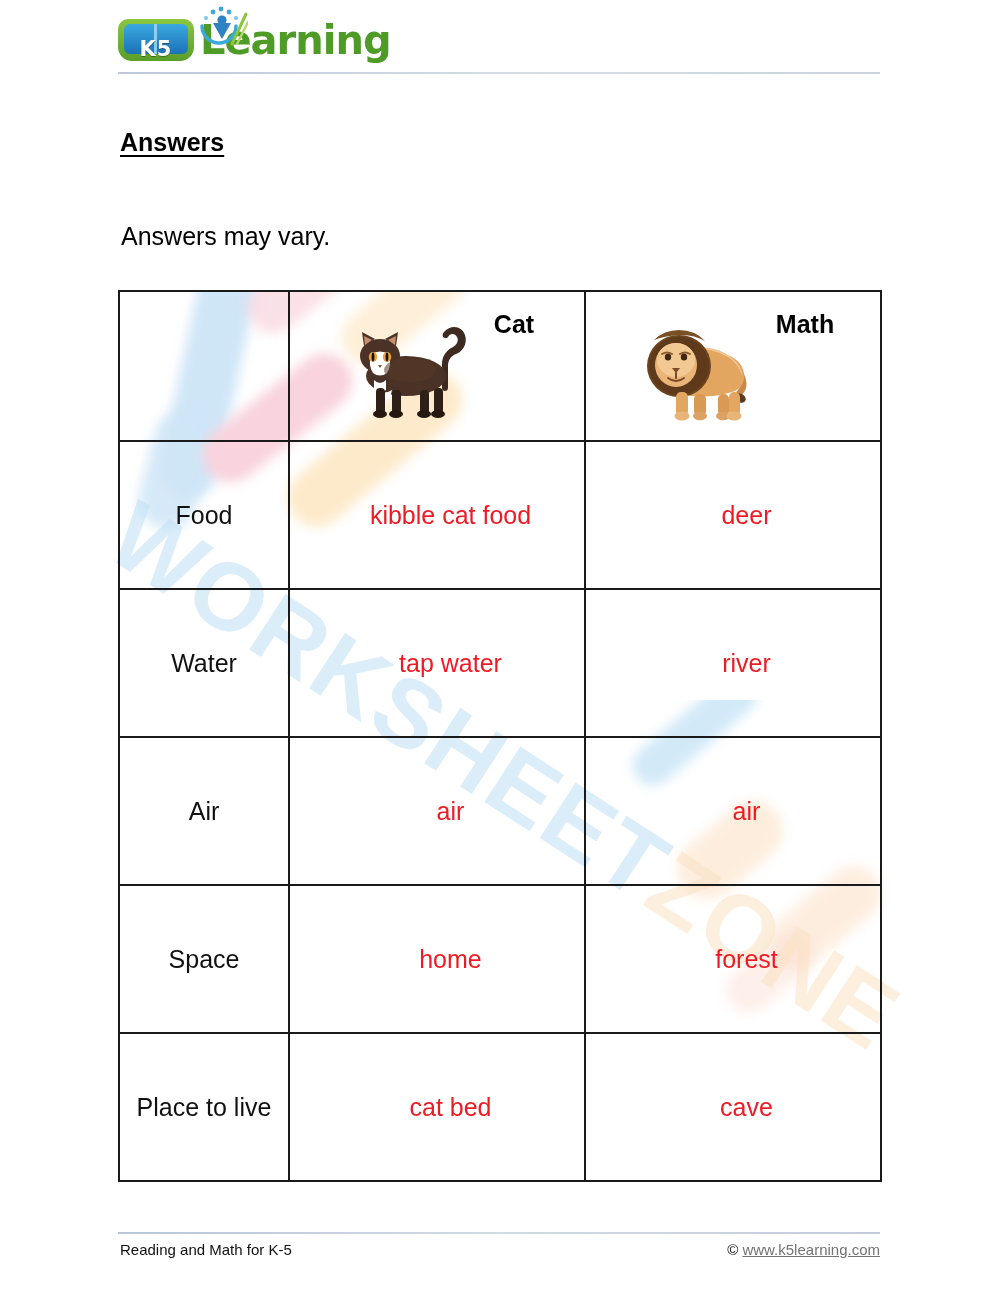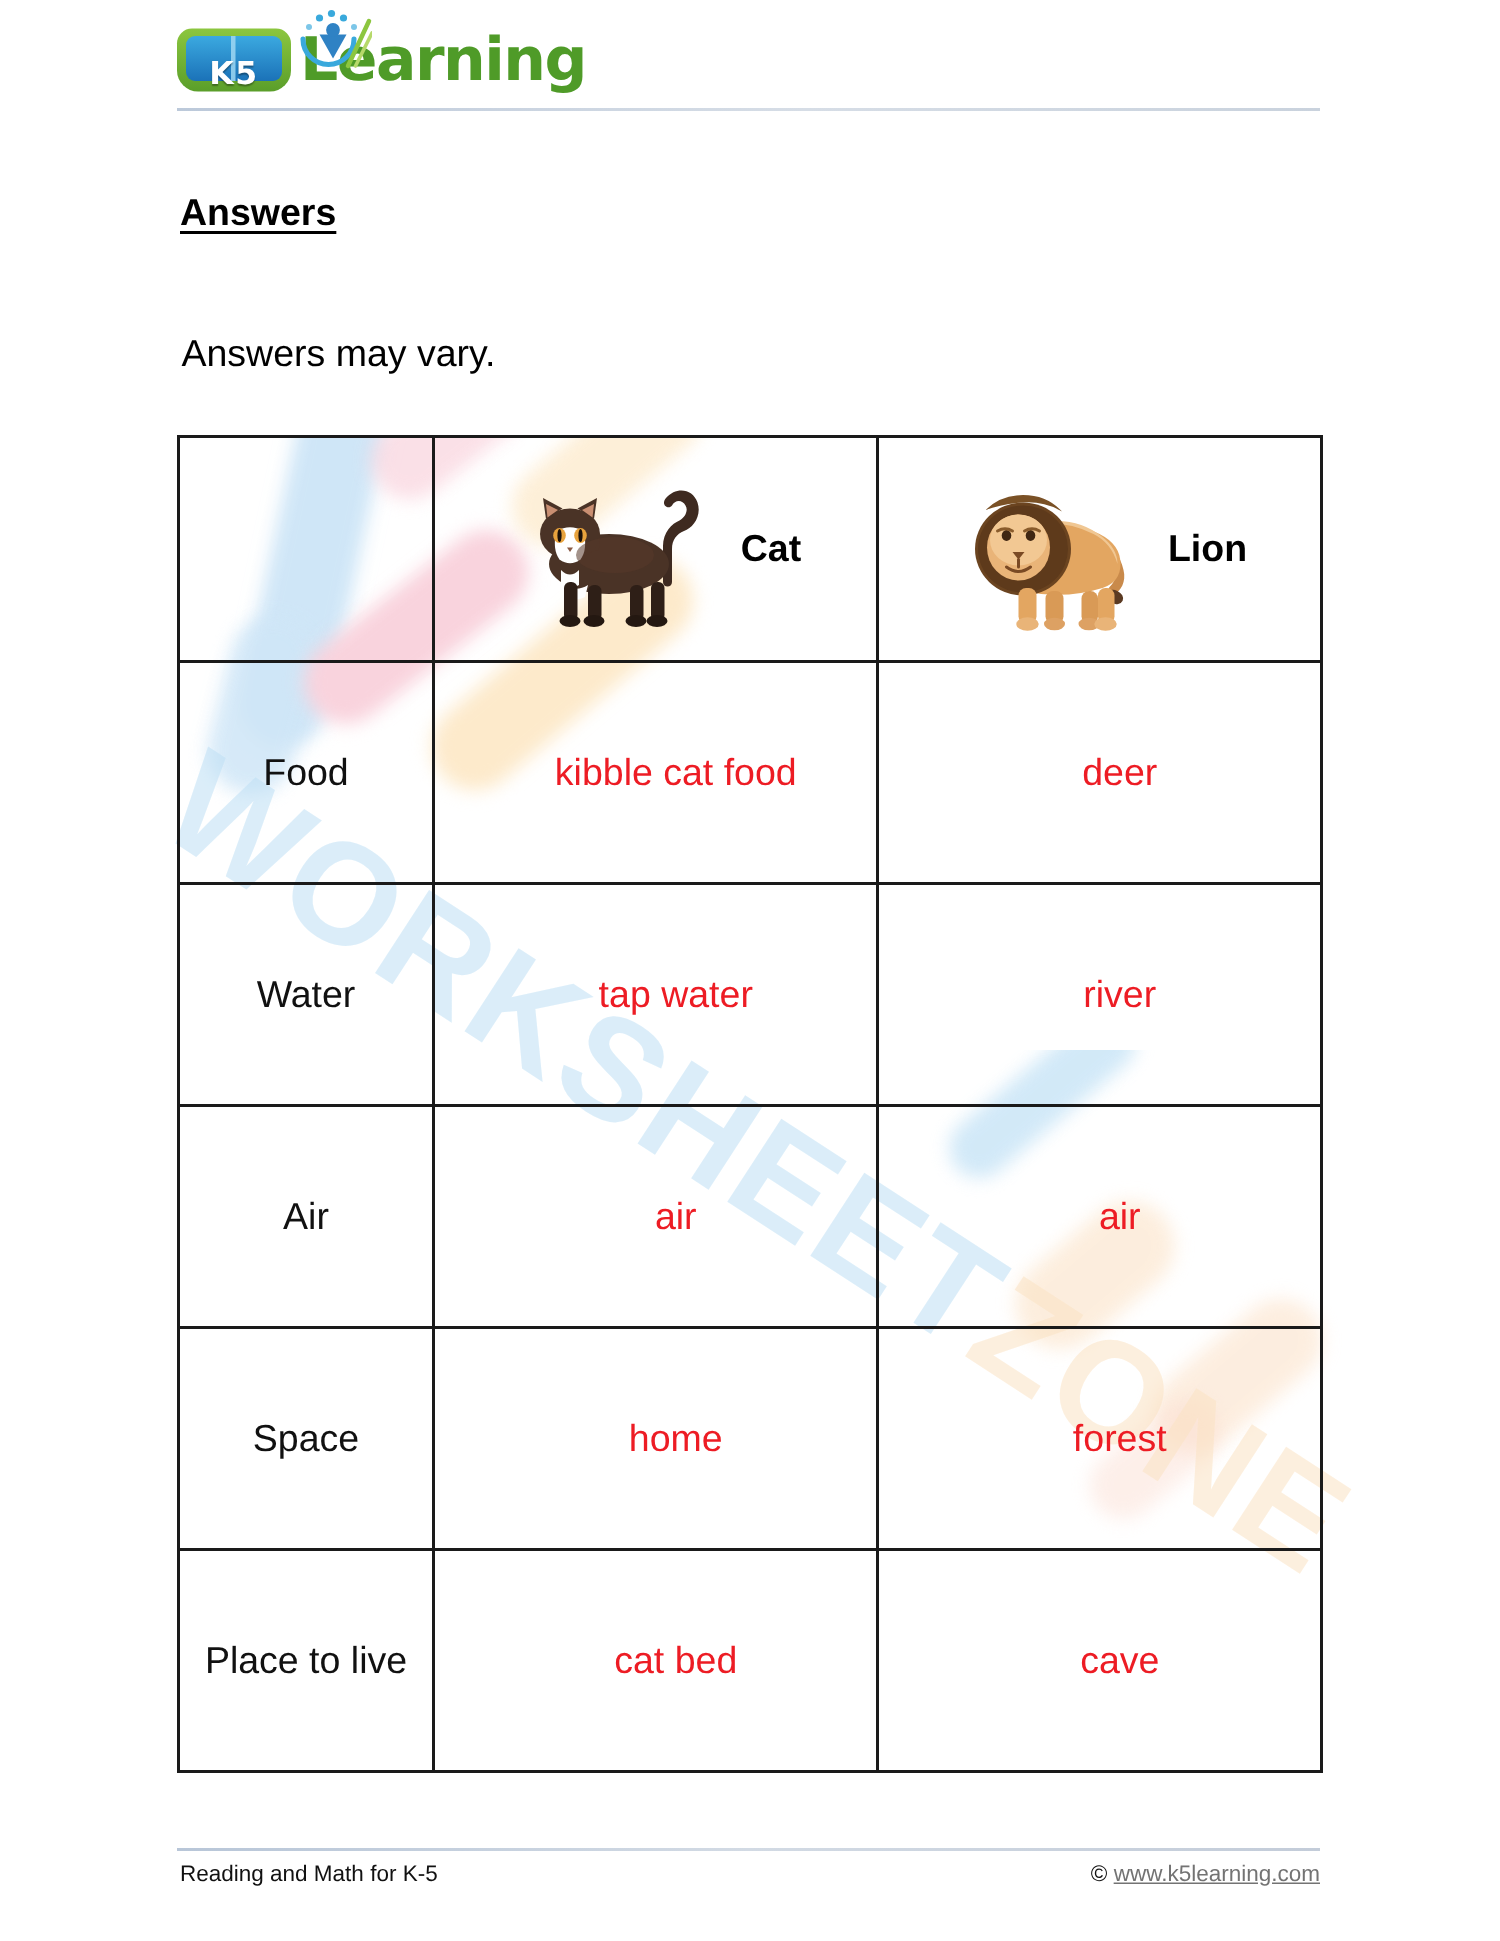--- a/index.html
+++ b/index.html
@@ -220,21 +220,21 @@
 
   .label-cell { color: #111111; border-radius: 11px; }
   .answer {
     color: #ed1c24;
     font-size: 25px;
     padding-left: 28px;
   }
 
   .head-cell-inner {
     display: flex;
-    align-items: center;
+    align-items: flex-start;
     justify-content: center;
     gap: 14px;
   }
   .head-name {
     font-weight: bold;
     font-size: 25px;
     color: #000;
   }
   .animal-art { flex: 0 0 auto; }
 
@@ -386,21 +386,21 @@
                 <path d="M36 68 q8 6 16 0" stroke="#7a4a24" stroke-width="2" fill="none" stroke-linecap="round"></path>
                 <rect x="44" y="82" width="12" height="24" rx="5" fill="#e3a661"></rect>
                 <rect x="62" y="84" width="12" height="22" rx="5" fill="#d99a56"></rect>
                 <rect x="86" y="84" width="11" height="22" rx="5" fill="#d99a56"></rect>
                 <rect x="97" y="82" width="11" height="24" rx="5" fill="#e3a661"></rect>
                 <ellipse cx="50" cy="106" rx="7.5" ry="4.5" fill="#e9b478"></ellipse>
                 <ellipse cx="68" cy="106" rx="7" ry="4.2" fill="#dda163"></ellipse>
                 <ellipse cx="91" cy="106" rx="7" ry="4.2" fill="#dda163"></ellipse>
                 <ellipse cx="102" cy="106" rx="7.5" ry="4.5" fill="#e9b478"></ellipse>
               </svg>
-              <span class="head-name">Lion</span>
+              <span class="head-name">Math</span>
             </div>
           </td>
         </tr>
 
         <tr class="row-body">
           <td class="label-cell">Food</td>
           <td class="answer">kibble cat food</td>
           <td class="answer">deer</td>
         </tr>
 

